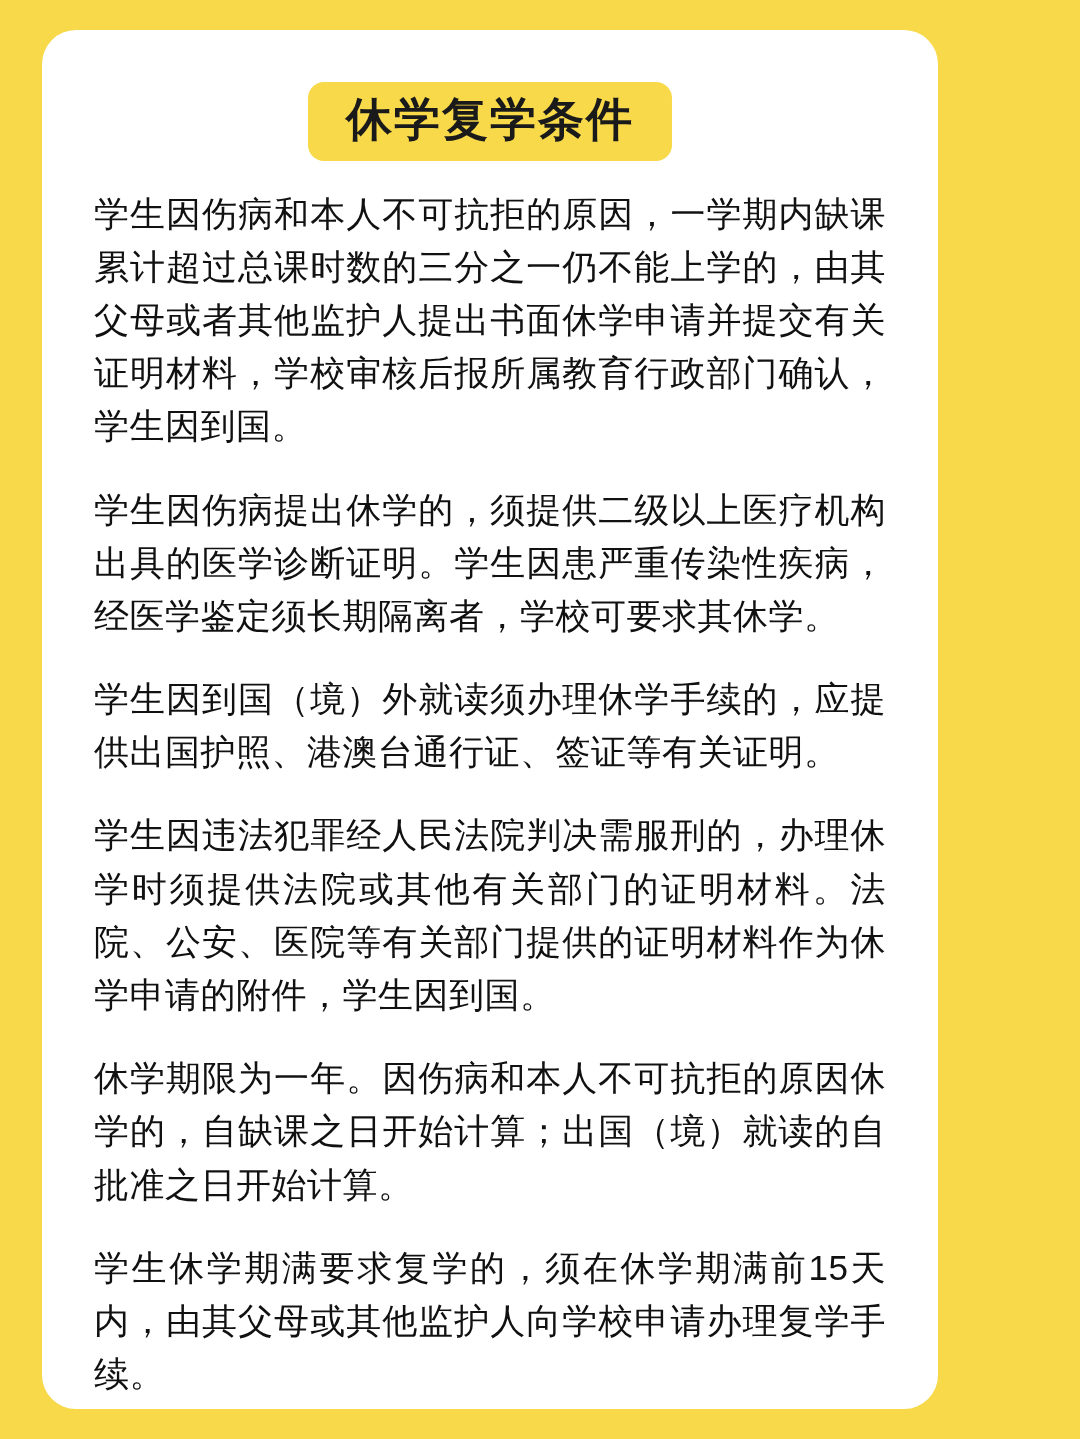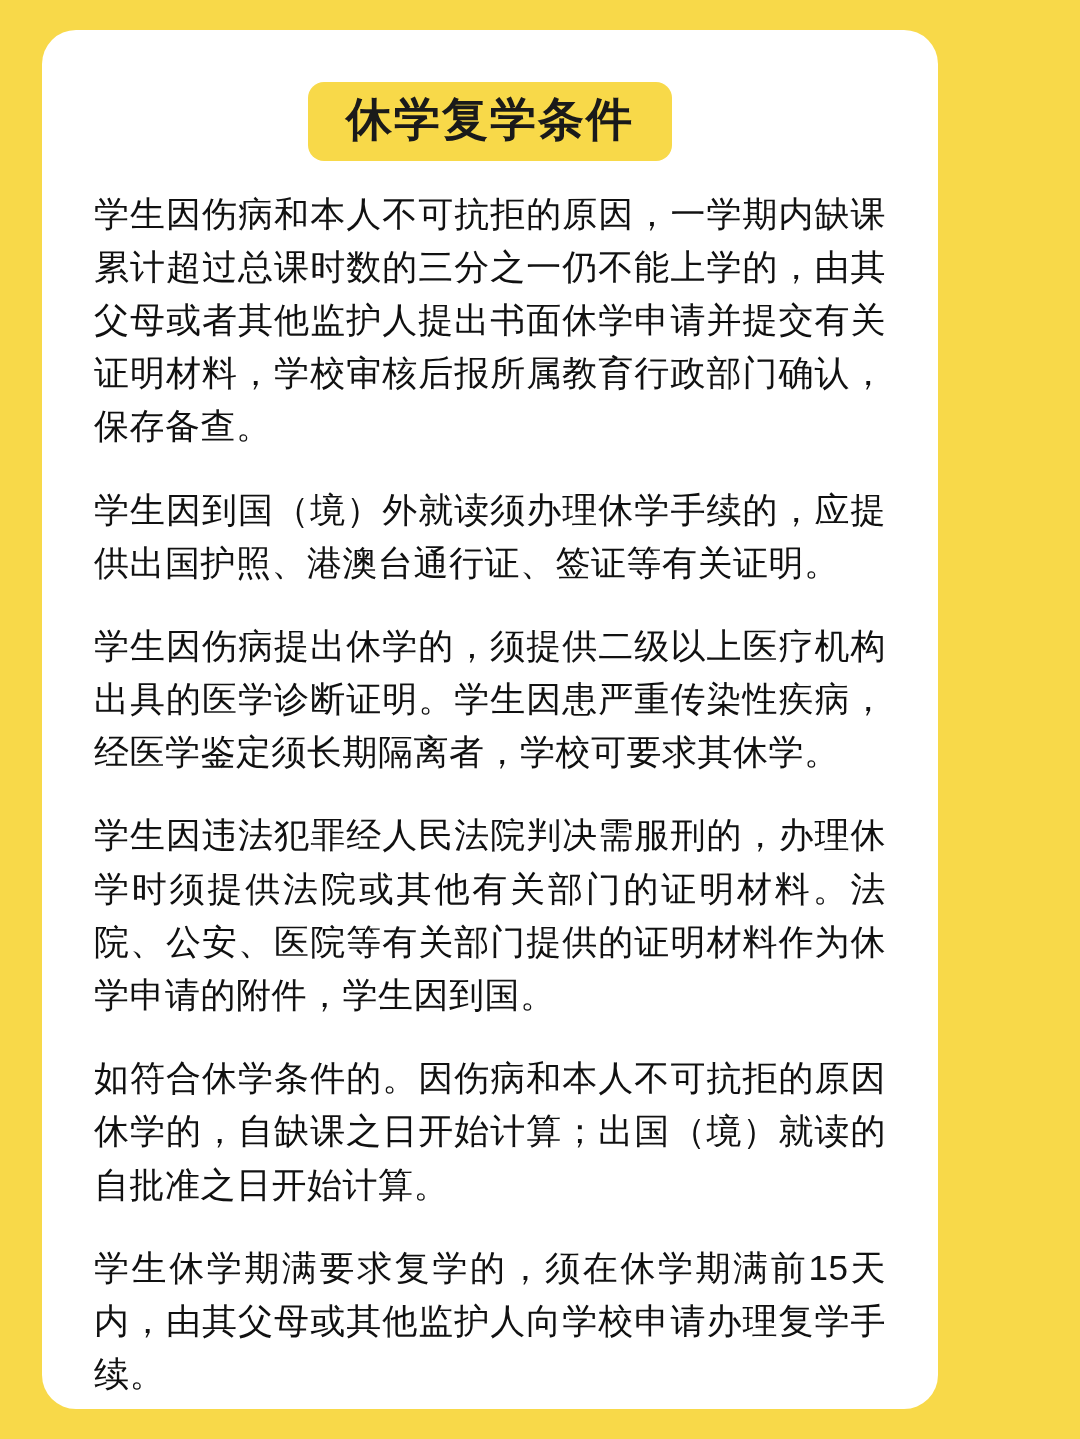--- a/index.html
+++ b/index.html
@@ -60,21 +60,21 @@
 </head>
 <body>
 
 <div class="card">
 
   <div class="title-wrap">
     <div class="title-pill">休学复学条件</div>
   </div>
 
   <div class="body-text">
-    <p class="para">学生因伤病和本人不可抗拒的原因，一学期内缺课累计超过总课时数的三分之一仍不能上学的，由其父母或者其他监护人提出书面休学申请并提交有关证明材料，学校审核后报所属教育行政部门确认，保存备查。</p>
+    <p class="para">学生因伤病和本人不可抗拒的原因，一学期内缺课累计超过总课时数的三分之一仍不能上学的，由其父母或者其他监护人提出书面休学申请并提交有关证明材料，学校审核后报所属教育行政部门确认，学生因到国。</p>
+    <p class="para">学生因伤病提出休学的，须提供二级以上医疗机构出具的医学诊断证明。学生因患严重传染性疾病，经医学鉴定须长期隔离者，学校可要求其休学。</p>
     <p class="para">学生因到国（境）外就读须办理休学手续的，应提供出国护照、港澳台通行证、签证等有关证明。</p>
-    <p class="para">学生因伤病提出休学的，须提供二级以上医疗机构出具的医学诊断证明。学生因患严重传染性疾病，经医学鉴定须长期隔离者，学校可要求其休学。</p>
     <p class="para">学生因违法犯罪经人民法院判决需服刑的，办理休学时须提供法院或其他有关部门的证明材料。法院、公安、医院等有关部门提供的证明材料作为休学申请的附件，学生因到国。</p>
-    <p class="para">如符合休学条件的。因伤病和本人不可抗拒的原因休学的，自缺课之日开始计算；出国（境）就读的自批准之日开始计算。</p>
+    <p class="para">休学期限为一年。因伤病和本人不可抗拒的原因休学的，自缺课之日开始计算；出国（境）就读的自批准之日开始计算。</p>
     <p class="para">学生休学期满要求复学的，须在休学期满前15天内，由其父母或其他监护人向学校申请办理复学手续。</p>
   </div>
 
 </div>
 
 </body></html>

